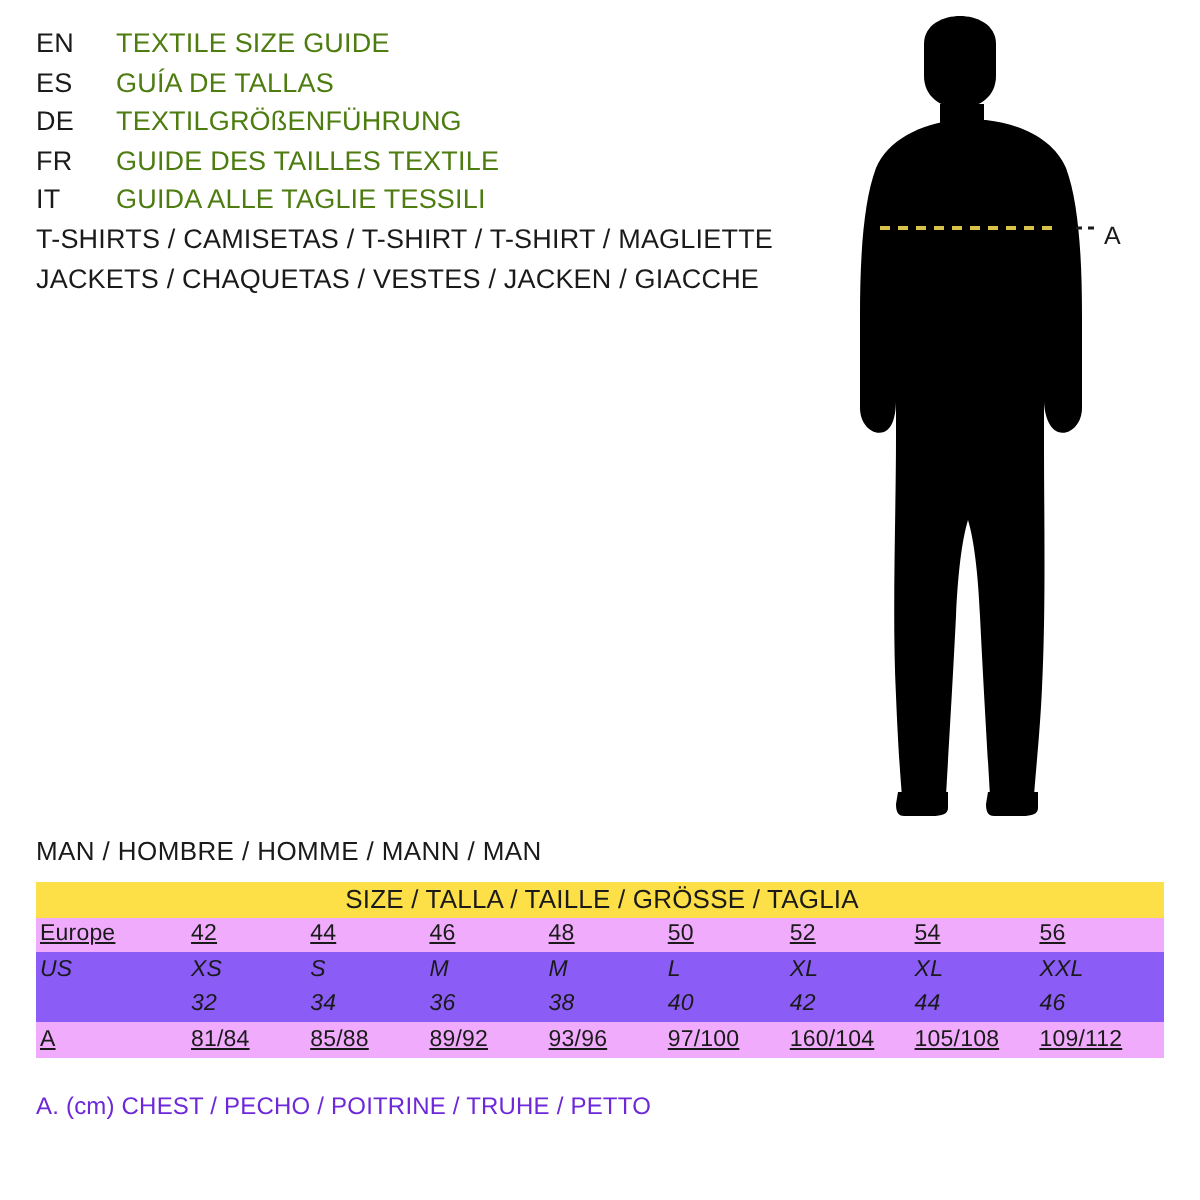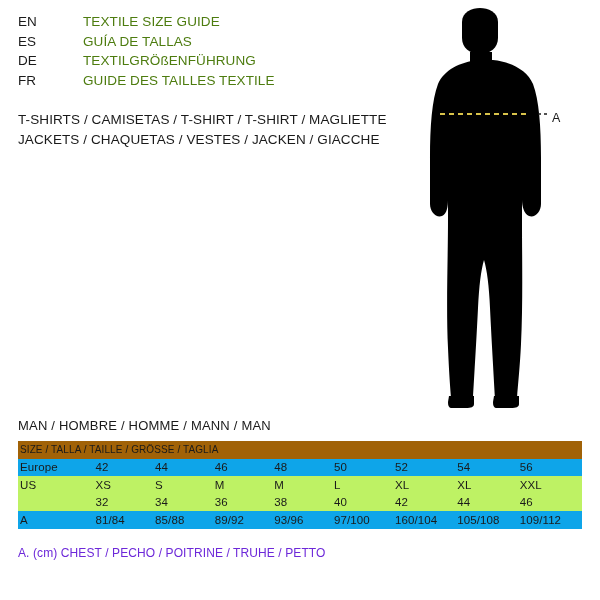--- a/index.html
+++ b/index.html
@@ -27,21 +27,20 @@
     left: 18px;
     top: 14px;
     width: 380px;
   }
   .lang-row {
     display: flex;
     align-items: baseline;
     height: 19.5px;
     font-size: 13.5px;
     letter-spacing: 0.1px;
-    gap: 25px;
   }
   .lang-code {
     width: 40px;
     flex: 0 0 40px;
     color: #1a1a1a;
   }
   .lang-title {
     color: #4d7c0f;
   }
 
@@ -96,28 +95,31 @@
     font-size: 11.5px;
   }
   .size-table td {
     padding: 0;
     height: 17.5px;
     vertical-align: middle;
     color: #1a1a1a;
     letter-spacing: 0.1px;
   }
   .row-head td {
-    background: #a16207;
-    font-size: 10px;
+    background: #fde047;
+    font-size: 13px;
+    text-align: center;
   }
   .row-alt td {
-    background: #bef264;
+    background: #8b5cf6;
+    font-style: italic;
   }
   .row-plain td {
-    background: #0ea5e9;
+    background: #f0abfc;
+    text-decoration: underline;
   }
   .c-label {
     width: 86px;
     padding-left: 2px !important;
     text-align: left;
   }
   .c-val {
     width: 68px;
     text-align: left;
     margin-top: 27px;
@@ -147,20 +149,24 @@
       <span class="lang-code">ES</span>
       <span class="lang-title">GUÍA DE TALLAS</span>
     </div>
     <div class="lang-row">
       <span class="lang-code">DE</span>
       <span class="lang-title">TEXTILGRÖßENFÜHRUNG</span>
     </div>
     <div class="lang-row">
       <span class="lang-code">FR</span>
       <span class="lang-title">GUIDE DES TAILLES TEXTILE</span>
+    </div>
+    <div class="lang-row">
+      <span class="lang-code">IT</span>
+      <span class="lang-title">GUIDA ALLE TAGLIE TESSILI</span>
     </div>
   </div>
 
   <div class="cat-block">
     <div class="cat-row">T-SHIRTS / CAMISETAS / T-SHIRT / T-SHIRT / MAGLIETTE</div>
     <div class="cat-row">JACKETS / CHAQUETAS / VESTES / JACKEN / GIACCHE</div>
   </div>
 
   <div class="figure-wrap">
     <svg width="200" height="400" viewBox="0 0 200 400">

